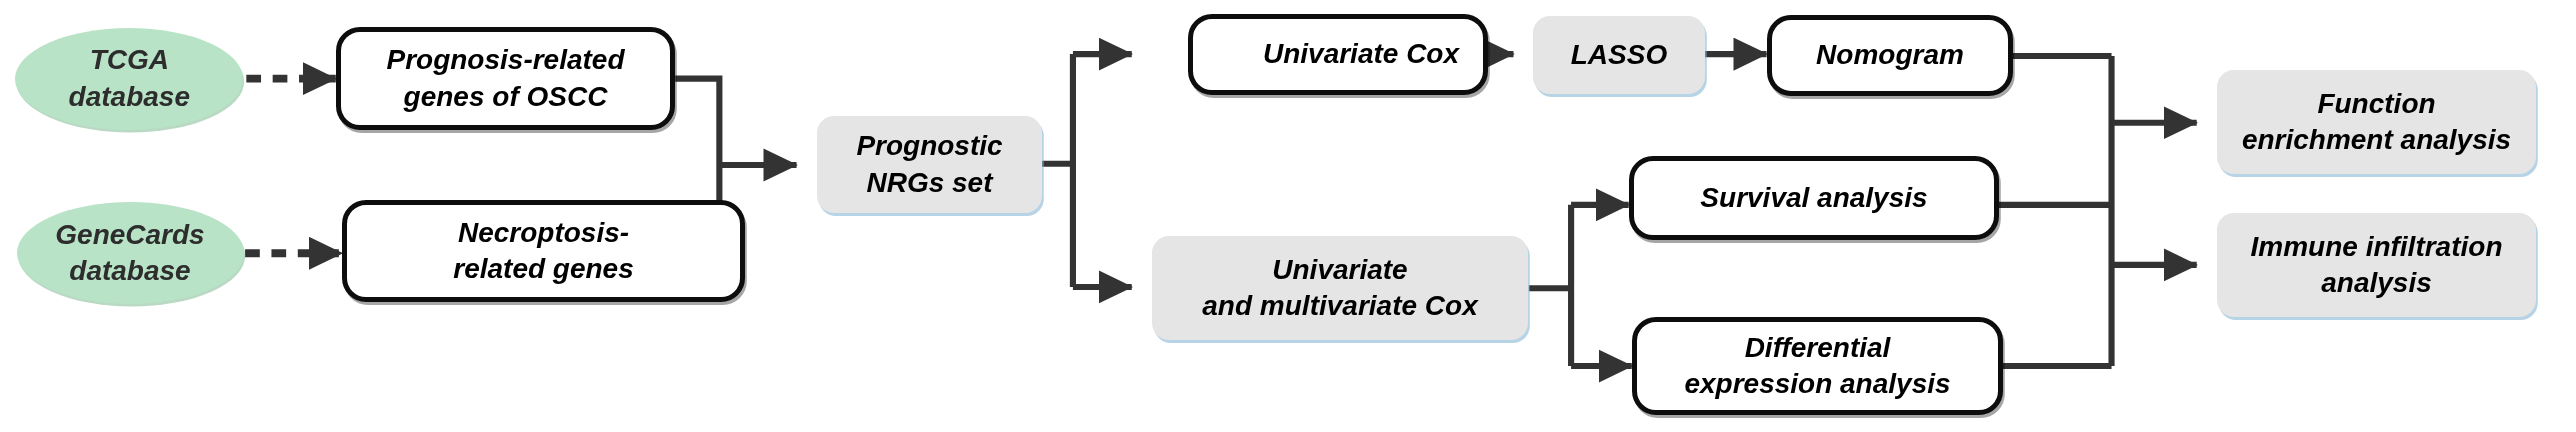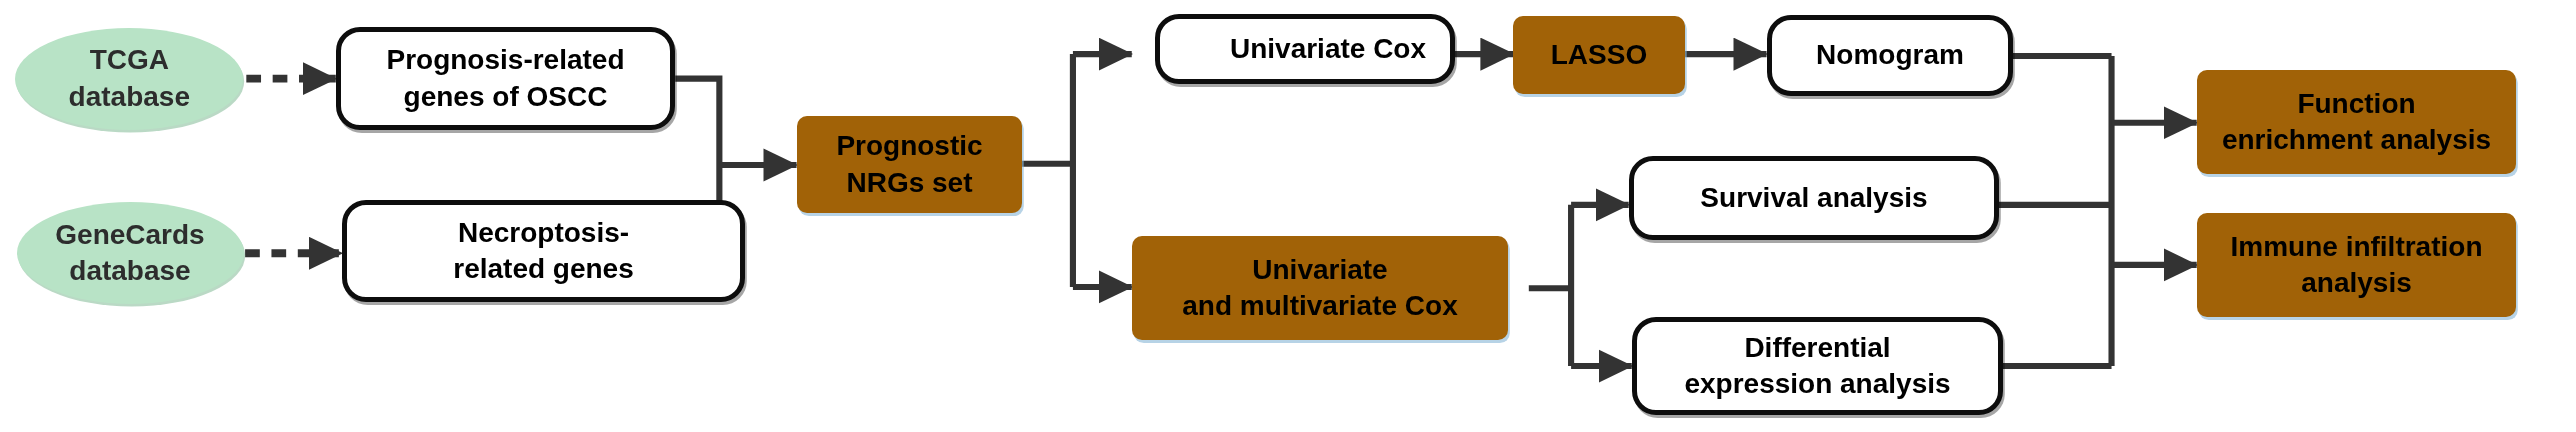--- a/index.html
+++ b/index.html
@@ -35,41 +35,43 @@
     position: absolute;
     display: flex;
     align-items: center;
     justify-content: center;
     text-align: center;
     box-sizing: border-box;
     font-weight: bold;
     font-size: 28px;
     line-height: 1.3;
     color: #000000;
+    font-style: italic;
   }
   .node .label {
     white-space: pre-line;
     display: block;
   }
   .node.ellipse {
     border-radius: 50%;
     background: #b8e3c6;
     color: #2d2d2d;
     box-shadow: 1.2px 2.5px 0 rgba(130, 185, 150, 0.55);
   }
   .node.process {
     background: #ffffff;
     border: 5.5px solid #0d0d0d;
     border-radius: 24px;
     box-shadow: 1.8px 3.1px 0 rgba(0, 0, 0, 0.35);
   }
   .node.highlight {
-    background: #a16207;
-    border-radius: 10px;
+    background: #e5e5e5;
+    border-radius: 17px;
     box-shadow: 1.8px 3.1px 0 rgba(135, 182, 214, 0.6);
+    margin-left: 20px;
   }
 </style>
 </head>
 <body>
 
 <div id="stage">
   <svg id="edges-layer" viewBox="0 0 4204 706" xmlns="http://www.w3.org/2000/svg">
     <defs>
       <marker id="arrowhead" markerUnits="userSpaceOnUse" markerWidth="64" markerHeight="56" refX="54" refY="27" orient="auto">
         <path d="M0,0 L56,27 L0,54 Z" fill="#333333"></path>
@@ -112,21 +114,21 @@
 genes of OSCC</span>
       </div>
       <div class="node process" style="left: 342px; top: 200px; width: 403px; height: 102px;">
         <span class="label">Necroptosis-
 related genes</span>
       </div>
       <div class="node highlight" style="left: 797px; top: 116px; width: 225px; height: 97px;">
         <span class="label">Prognostic
 NRGs set</span>
       </div>
-      <div class="node process" style="left: 1155px; top: 14px; width: 300px; height: 70px; padding-left: 46px;">
+      <div class="node process" style="left: 1188px; top: 14px; width: 300px; height: 81px; padding-left: 46px;">
         <span class="label">Univariate Cox</span>
       </div>
       <div class="node highlight" style="left: 1513px; top: 16px; width: 172px; height: 78px;">
         <span class="label">LASSO</span>
       </div>
       <div class="node process" style="left: 1767px; top: 14.7px; width: 246px; height: 81px;">
         <span class="label">Nomogram</span>
       </div>
       <div class="node highlight" style="left: 1132px; top: 236px; width: 376px; height: 104px;">
         <span class="label">Univariate

